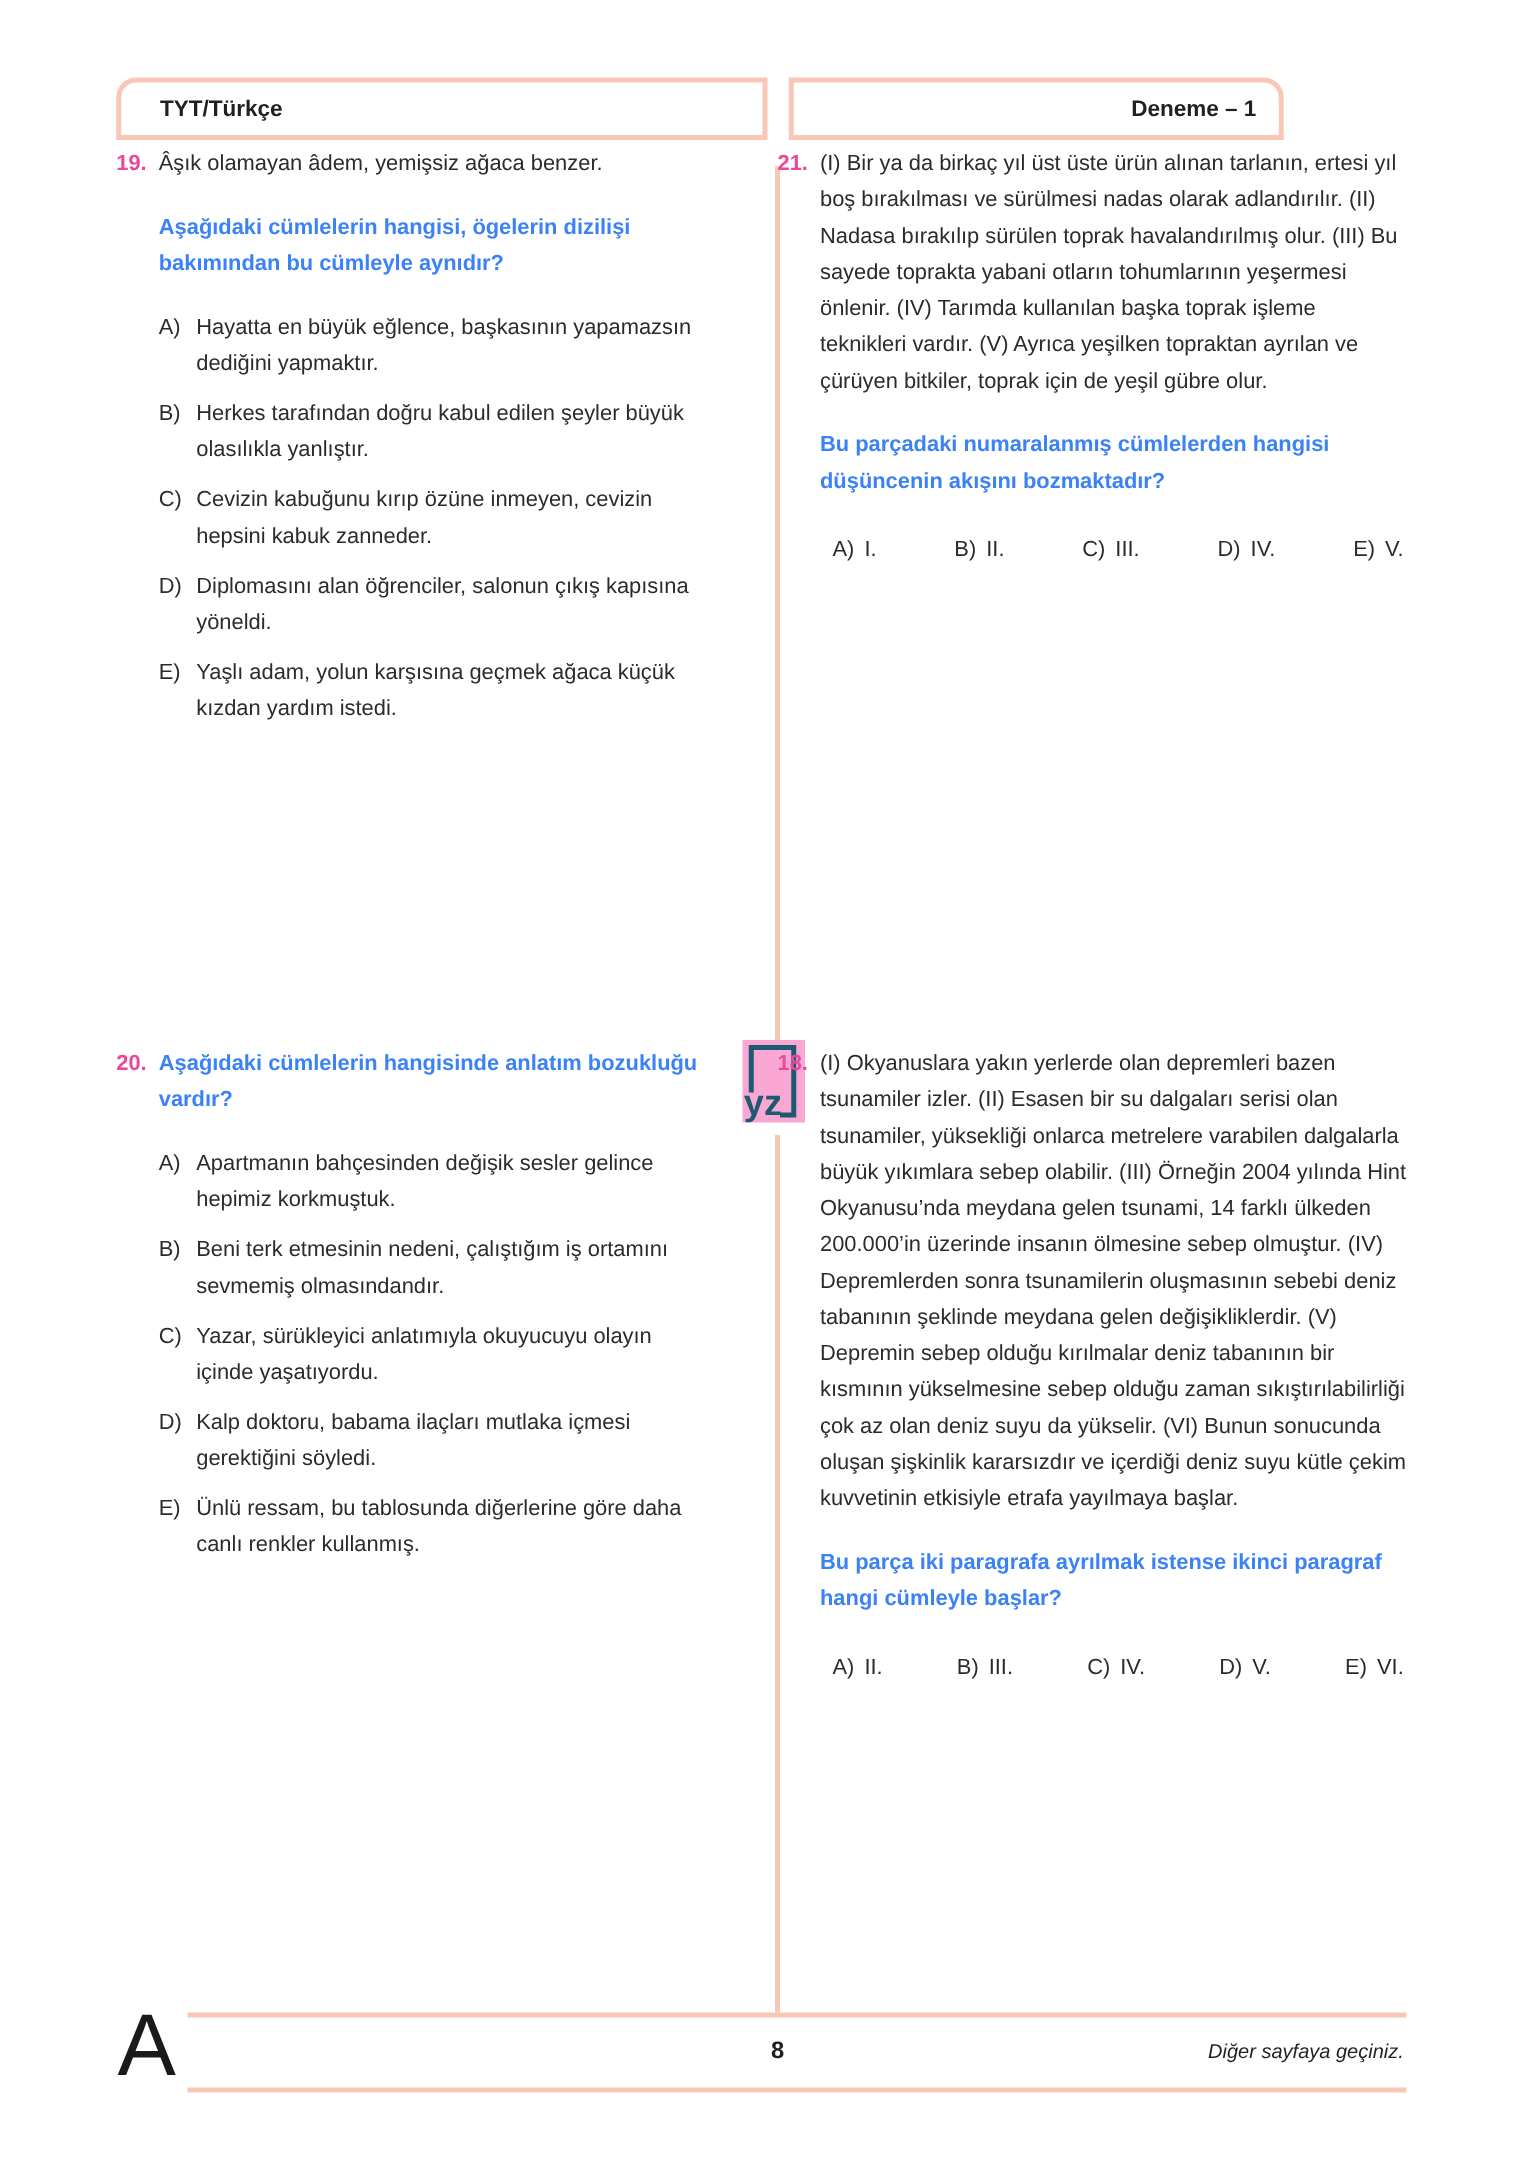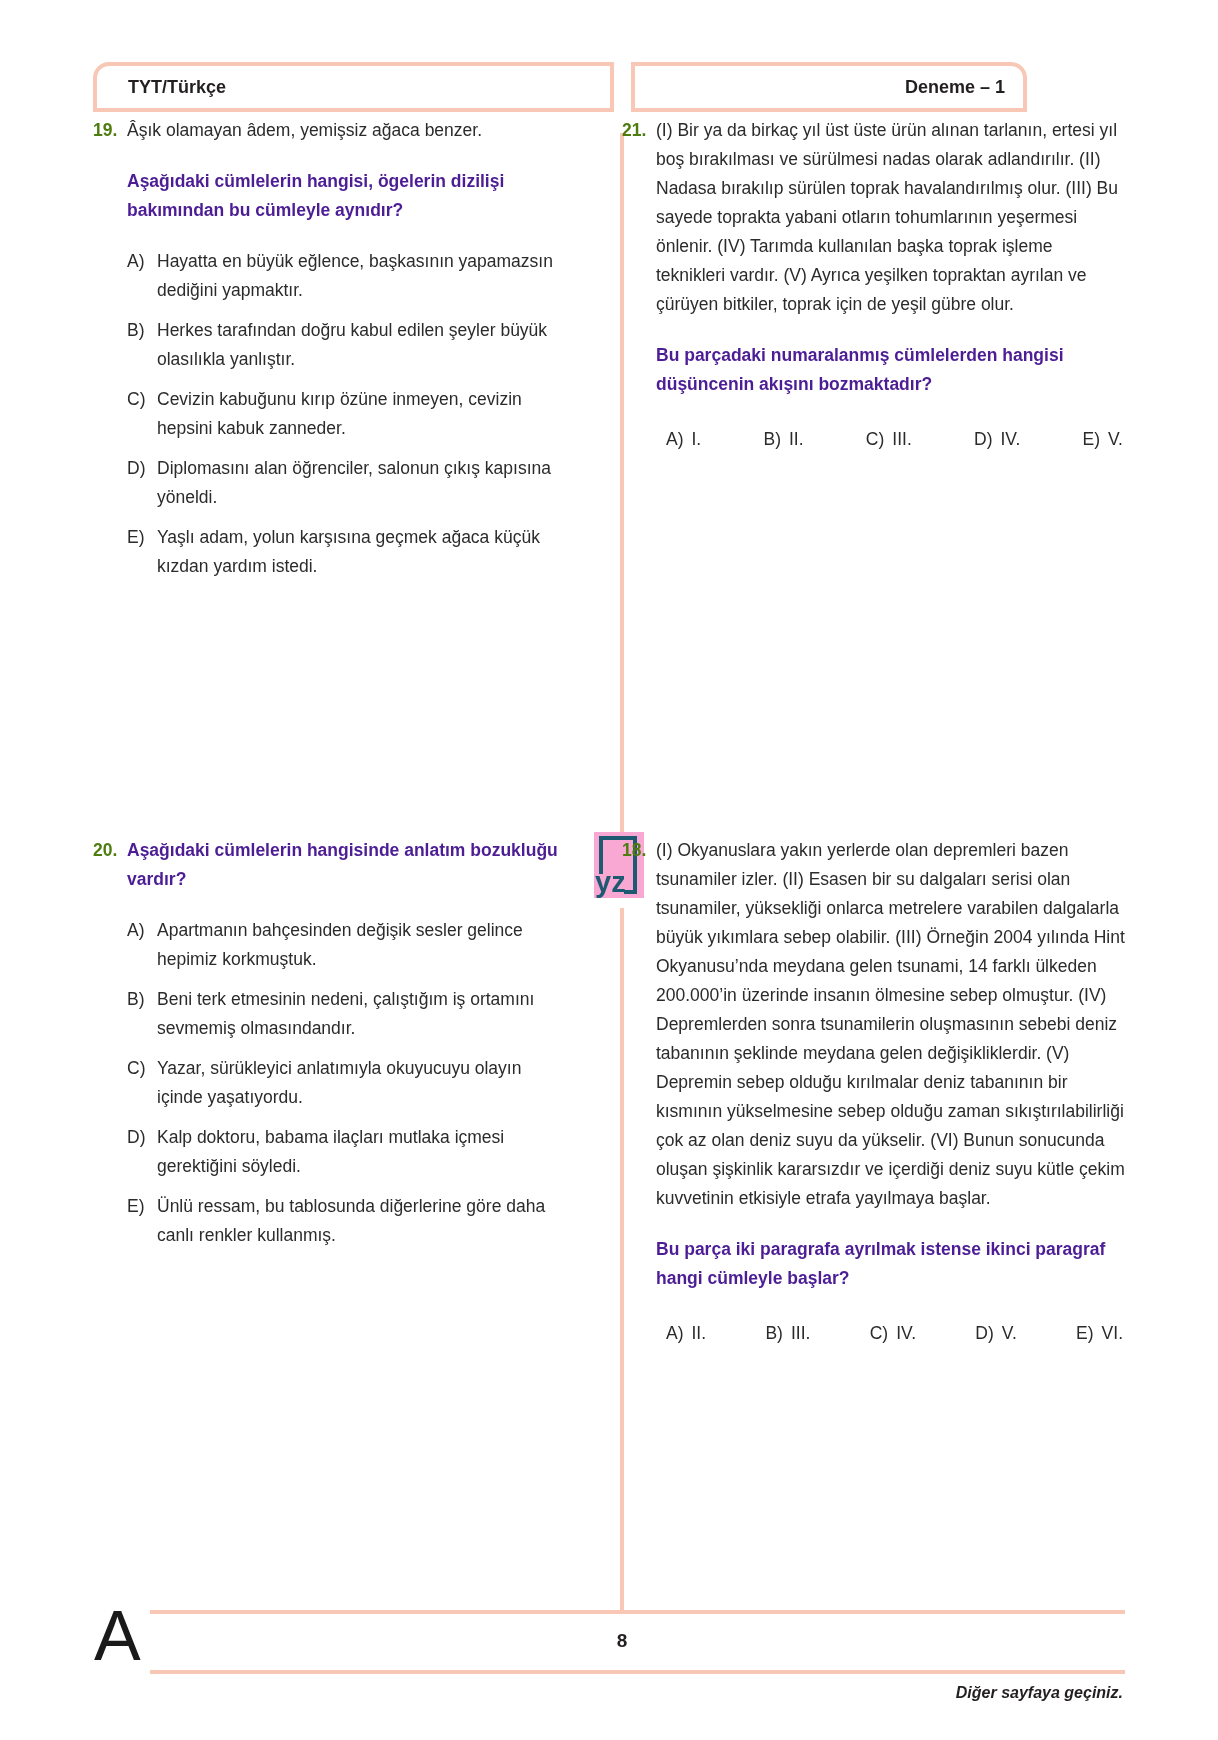--- a/index.html
+++ b/index.html
@@ -27,40 +27,40 @@
 
   
   .logo { position:absolute; left:594px; top:832px; width:50px; height:66px; background:#f9a8d4; }
 
   
   .q { position:absolute; display:flex; font-size:17.5px; line-height:29px; color:#2b2b2b; }
   .q.col-left  { left:93px;  width:472px; }
   .q.col-right { left:622px; width:503px; }
   .q.pos-top    { top:116px; }
   .q.pos-bottom { top:836px; }
-  .qnum { width:34px; flex-shrink:0; font-weight:bold; color:#4d7c0f; }
+  .qnum { width:34px; flex-shrink:0; font-weight:bold; color:#ec4899; }
   .qbody { flex:1; }
   .intro { }
-  .stem { font-weight:bold; margin-top:22px; color:#4c1d95; }
+  .stem { font-weight:bold; margin-top:22px; color:#3b82f6; }
   .stem.first { margin-top:0; }
   .opts { margin-top:22px; }
   .opt { display:flex; margin-bottom:11px; }
   .opt-label { width:30px; flex-shrink:0; }
   .opt-text { flex:1; }
   .opts-inline { display:flex; justify-content:space-between; margin-top:26px; padding-left:10px; padding-right:2px; }
   .io { white-space:nowrap; }
   .io .io-label { margin-right:8px; }
 
   
   .footer-line { position:absolute; left:150px; width:975px; height:4px; background:#f8c7b6; }
   .footer-line.top { top:1610px; }
   .footer-line.bottom { top:1670px; }
   .booklet { position:absolute; left:94px; top:1601px; font-size:70px; line-height:70px; font-weight:400; color:#1a1a1a; }
   .page-num { position:absolute; left:622px; top:1630px; transform:translateX(-50%); font-size:19px; font-weight:600; color:#231f20; }
-  .next-note { position:absolute; right:95px; top:1684px; font-size:16px; font-style:italic; color:#231f20;font-weight:bold; }
+  .next-note { position:absolute; right:95px; top:1633px; font-size:16px; font-style:italic; color:#231f20; }
 </style>
 </head>
 <body>
 
 <div class="header-box left">
   <span>TYT/Türkçe</span>
 </div>
 <div class="header-box right">
   <span>Deneme – 1</span>
 </div>

